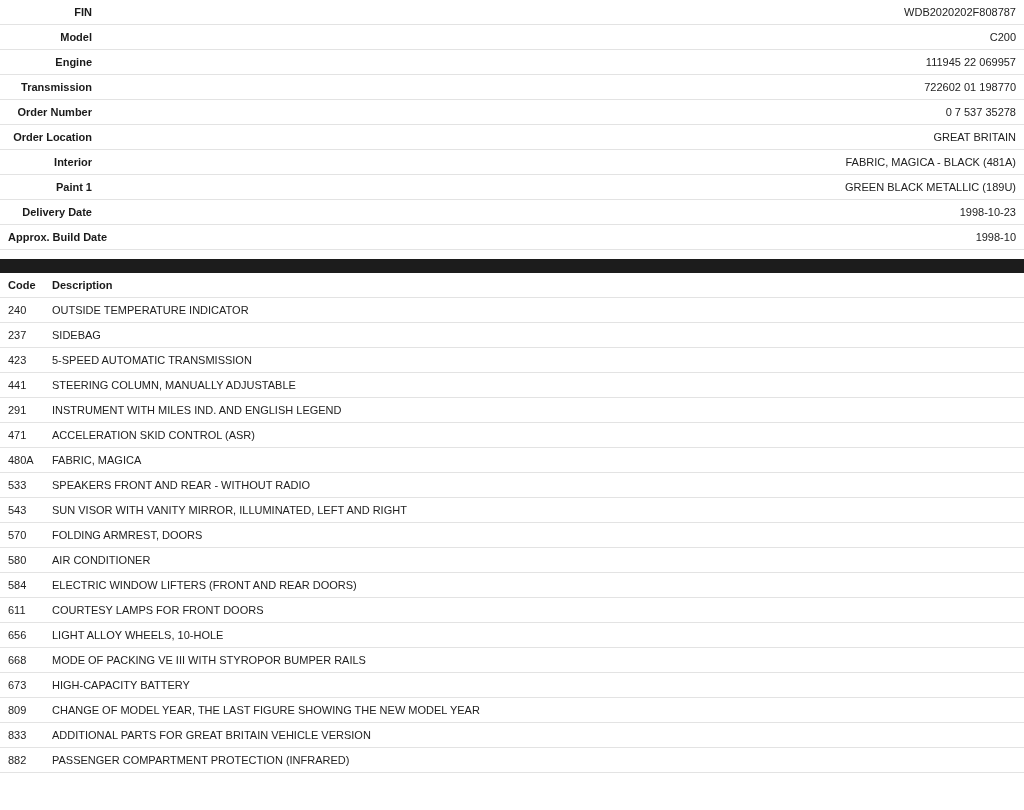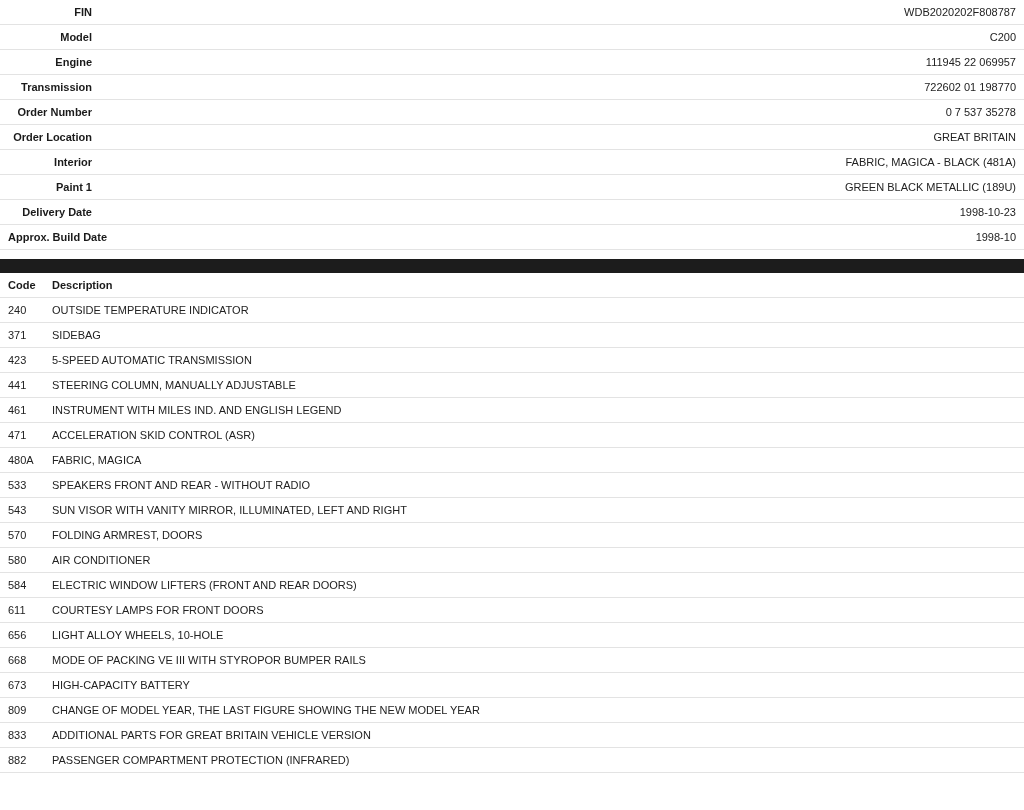--- a/index.html
+++ b/index.html
@@ -136,33 +136,33 @@
         <th class="col-code">Code</th>
         <th class="col-desc">Description</th>
       </tr>
     </thead>
     <tbody id="codes-body">
         <tr>
           <td class="col-code">240</td>
           <td class="col-desc">OUTSIDE TEMPERATURE INDICATOR</td>
         </tr>
         <tr>
-          <td class="col-code">371</td>
+          <td class="col-code">237</td>
           <td class="col-desc">SIDEBAG</td>
         </tr>
         <tr>
           <td class="col-code">423</td>
           <td class="col-desc">5-SPEED AUTOMATIC TRANSMISSION</td>
         </tr>
         <tr>
           <td class="col-code">441</td>
           <td class="col-desc">STEERING COLUMN, MANUALLY ADJUSTABLE</td>
         </tr>
         <tr>
-          <td class="col-code">461</td>
+          <td class="col-code">291</td>
           <td class="col-desc">INSTRUMENT WITH MILES IND. AND ENGLISH LEGEND</td>
         </tr>
         <tr>
           <td class="col-code">471</td>
           <td class="col-desc">ACCELERATION SKID CONTROL (ASR)</td>
         </tr>
         <tr>
           <td class="col-code">480A</td>
           <td class="col-desc">FABRIC, MAGICA</td>
         </tr>

